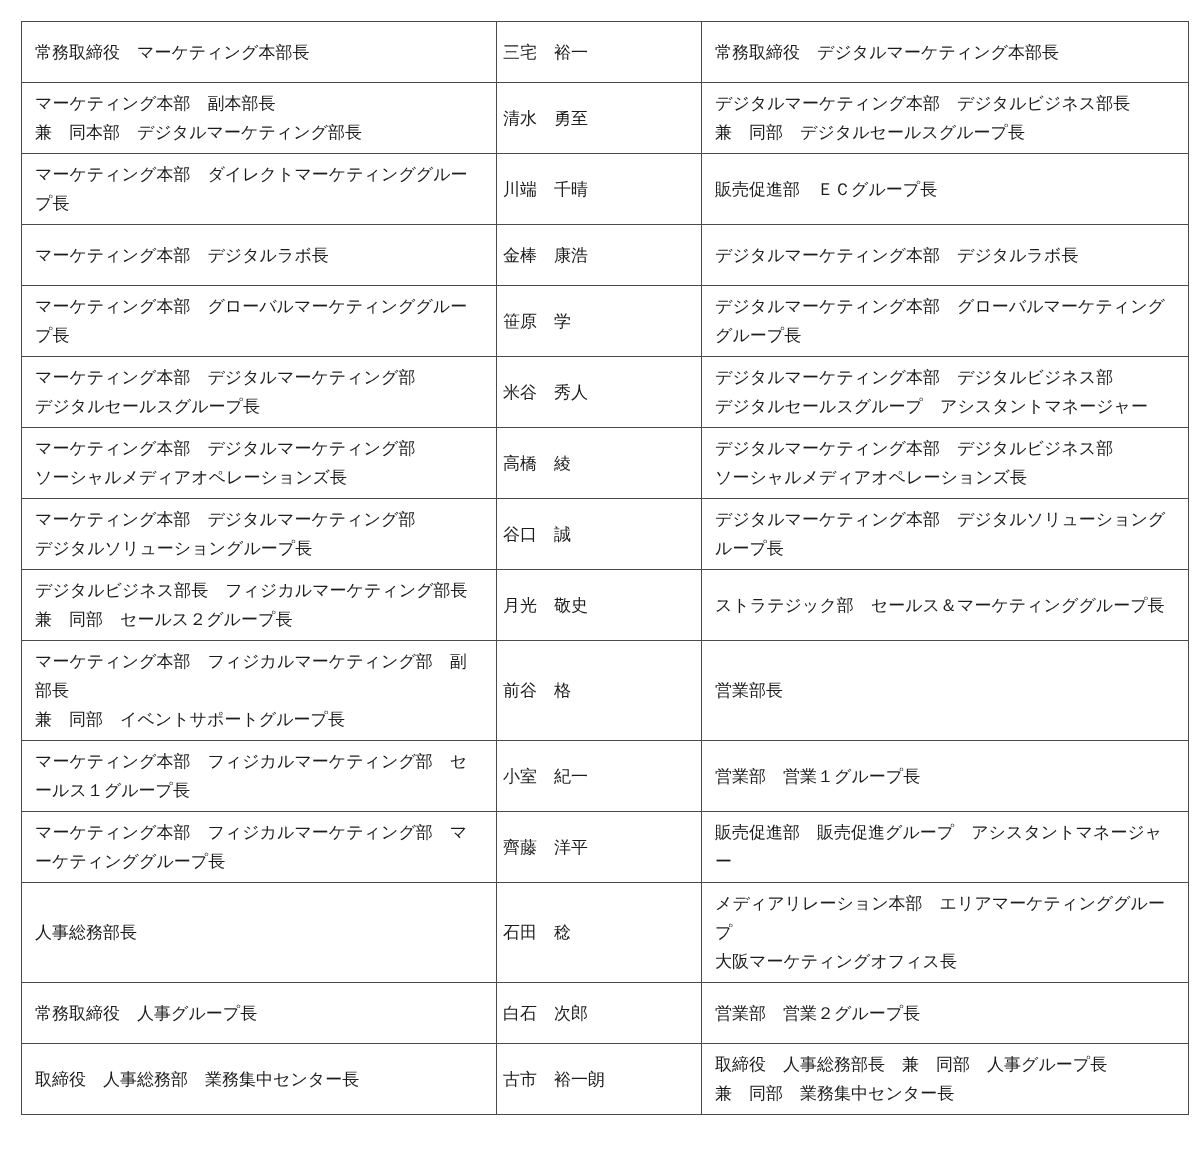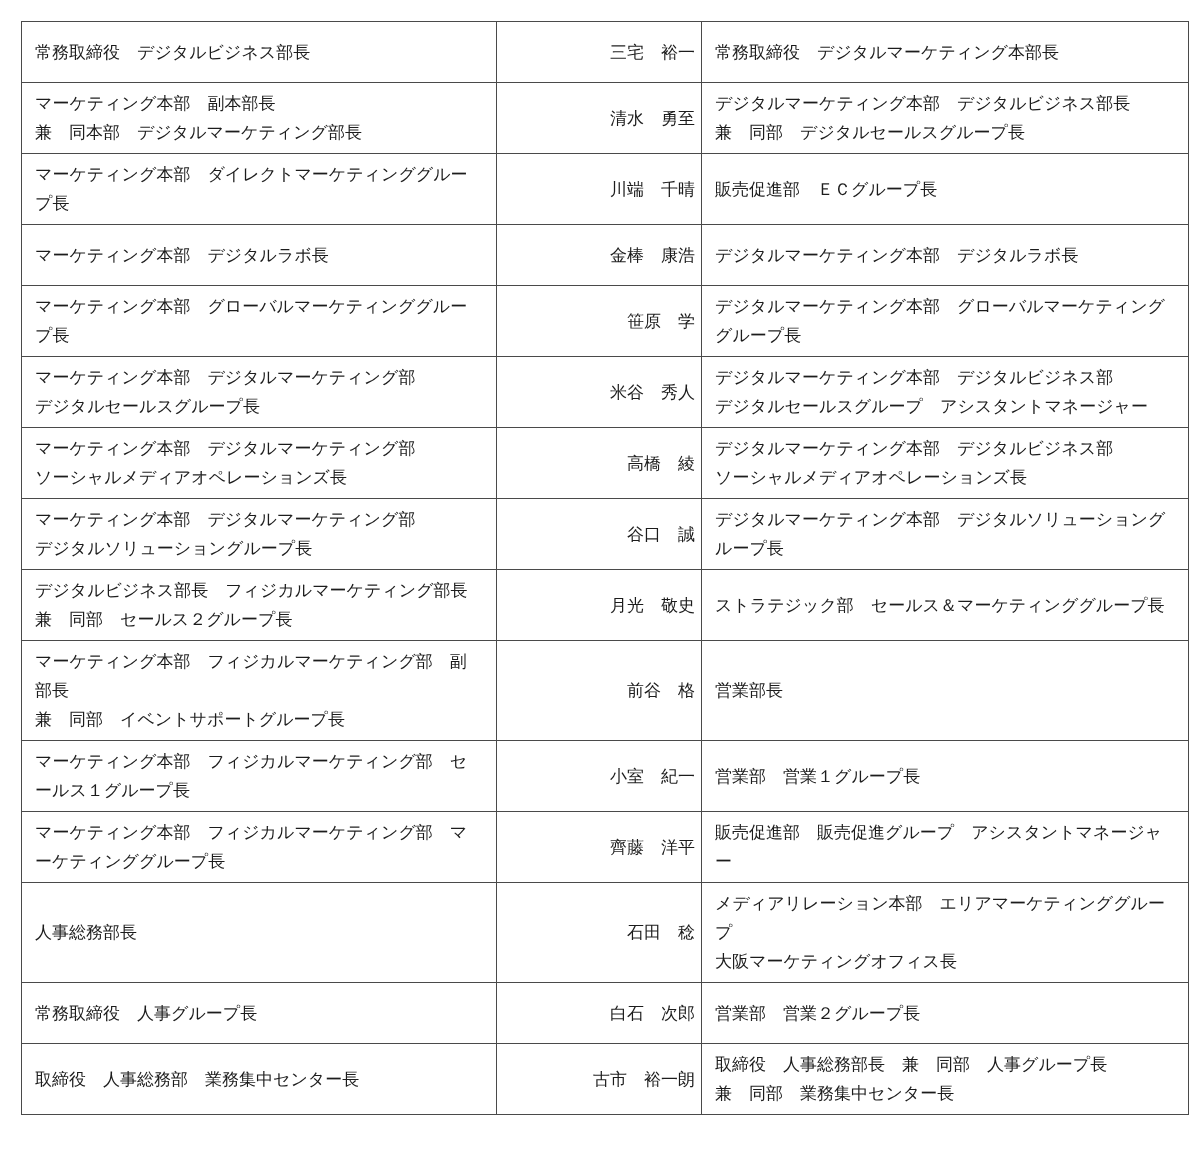--- a/index.html
+++ b/index.html
@@ -33,39 +33,39 @@
   }
   table.transfer-table td {
     border: 1px solid var(--border-color);
     vertical-align: middle;
     line-height: 29px;
     padding: 6px 13px;
     white-space: pre-line;
     overflow-wrap: break-word;
   }
   table.transfer-table td.name-cell {
-    text-align: right;
+    text-align: left;
     padding: 6px 6px;
   }
   tr.single { height: 61px; }
   tr.double { height: 64px; }
 </style>
 </head>
 <body>
 
 <div class="sheet">
   <table class="transfer-table">
     <colgroup>
       <col style="width:475px">
       <col style="width:205px">
       <col style="width:487px">
     </colgroup>
     <tbody>
         <tr class="single">
-    <td class="old-cell">常務取締役　デジタルビジネス部長</td>
+    <td class="old-cell">常務取締役　マーケティング本部長</td>
     <td class="name-cell">三宅　裕一</td>
     <td class="new-cell">常務取締役　デジタルマーケティング本部長</td>
   </tr>
         <tr class="double">
     <td class="old-cell">マーケティング本部　副本部長
 兼　同本部　デジタルマーケティング部長</td>
     <td class="name-cell">清水　勇至</td>
     <td class="new-cell">デジタルマーケティング本部　デジタルビジネス部長
 兼　同部　デジタルセールスグループ長</td>
   </tr>

